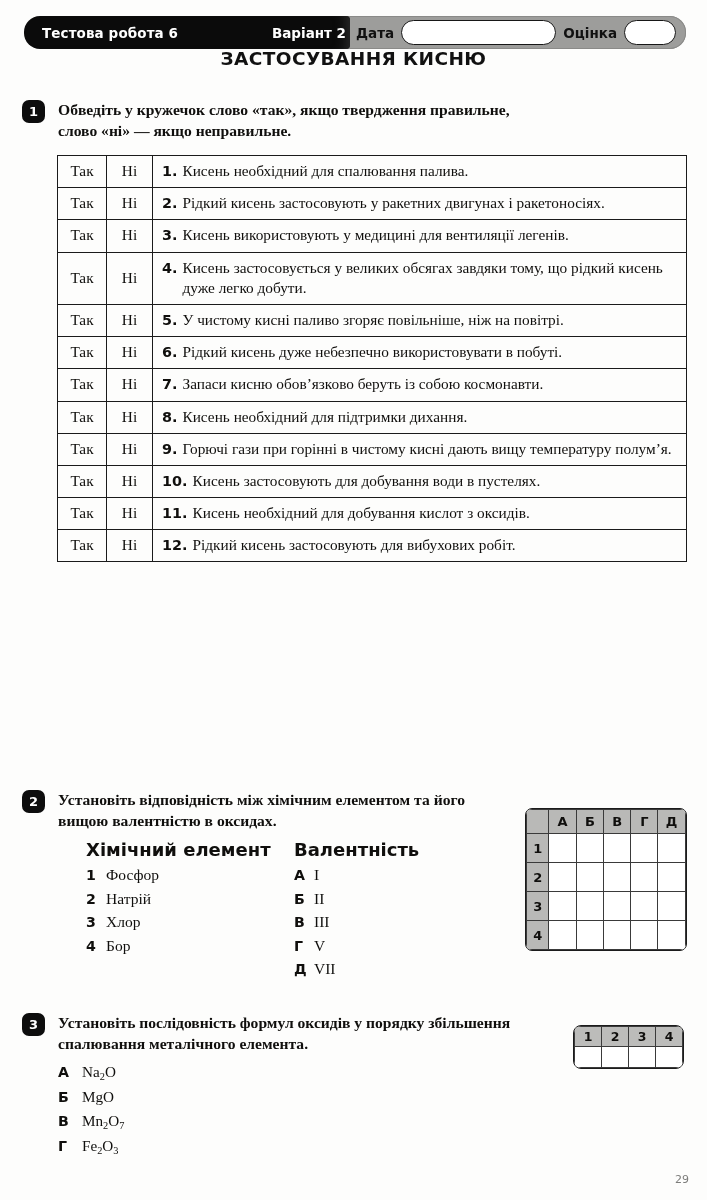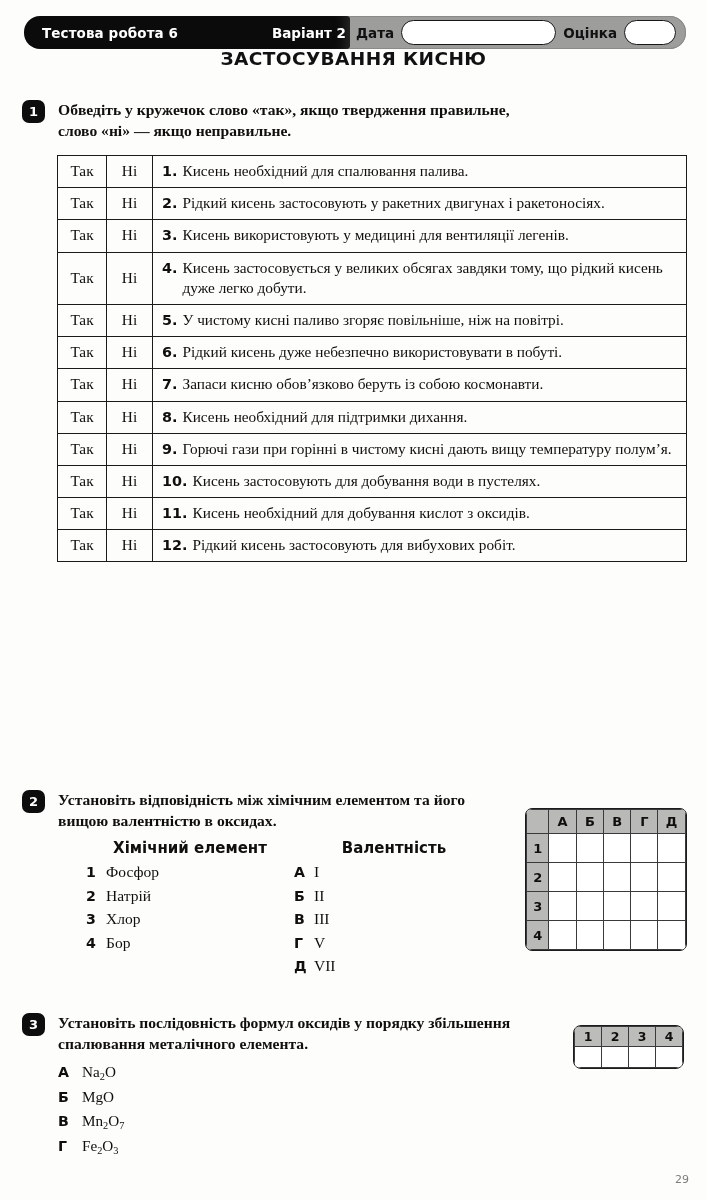--- a/index.html
+++ b/index.html
@@ -165,23 +165,22 @@
   .match-cols {
     margin-left: 64px;
     margin-top: 8px;
     display: flex;
   }
   .col-left { width: 208px; }
   .col-right { width: 200px; }
   .col-head {
     font-family: "DejaVu Sans", "Liberation Sans", sans-serif;
     font-weight: bold;
-    font-size: 15px;
+    font-size: 18px;
     margin-bottom: 6px;
-    text-align: center;
   }
   .opt-row {
     display: flex;
     align-items: baseline;
     margin-bottom: 5.5px;
     font-size: 15.5px;
   }
   .opt-key {
     font-family: "DejaVu Sans", "Liberation Sans", sans-serif;
     font-weight: bold;

